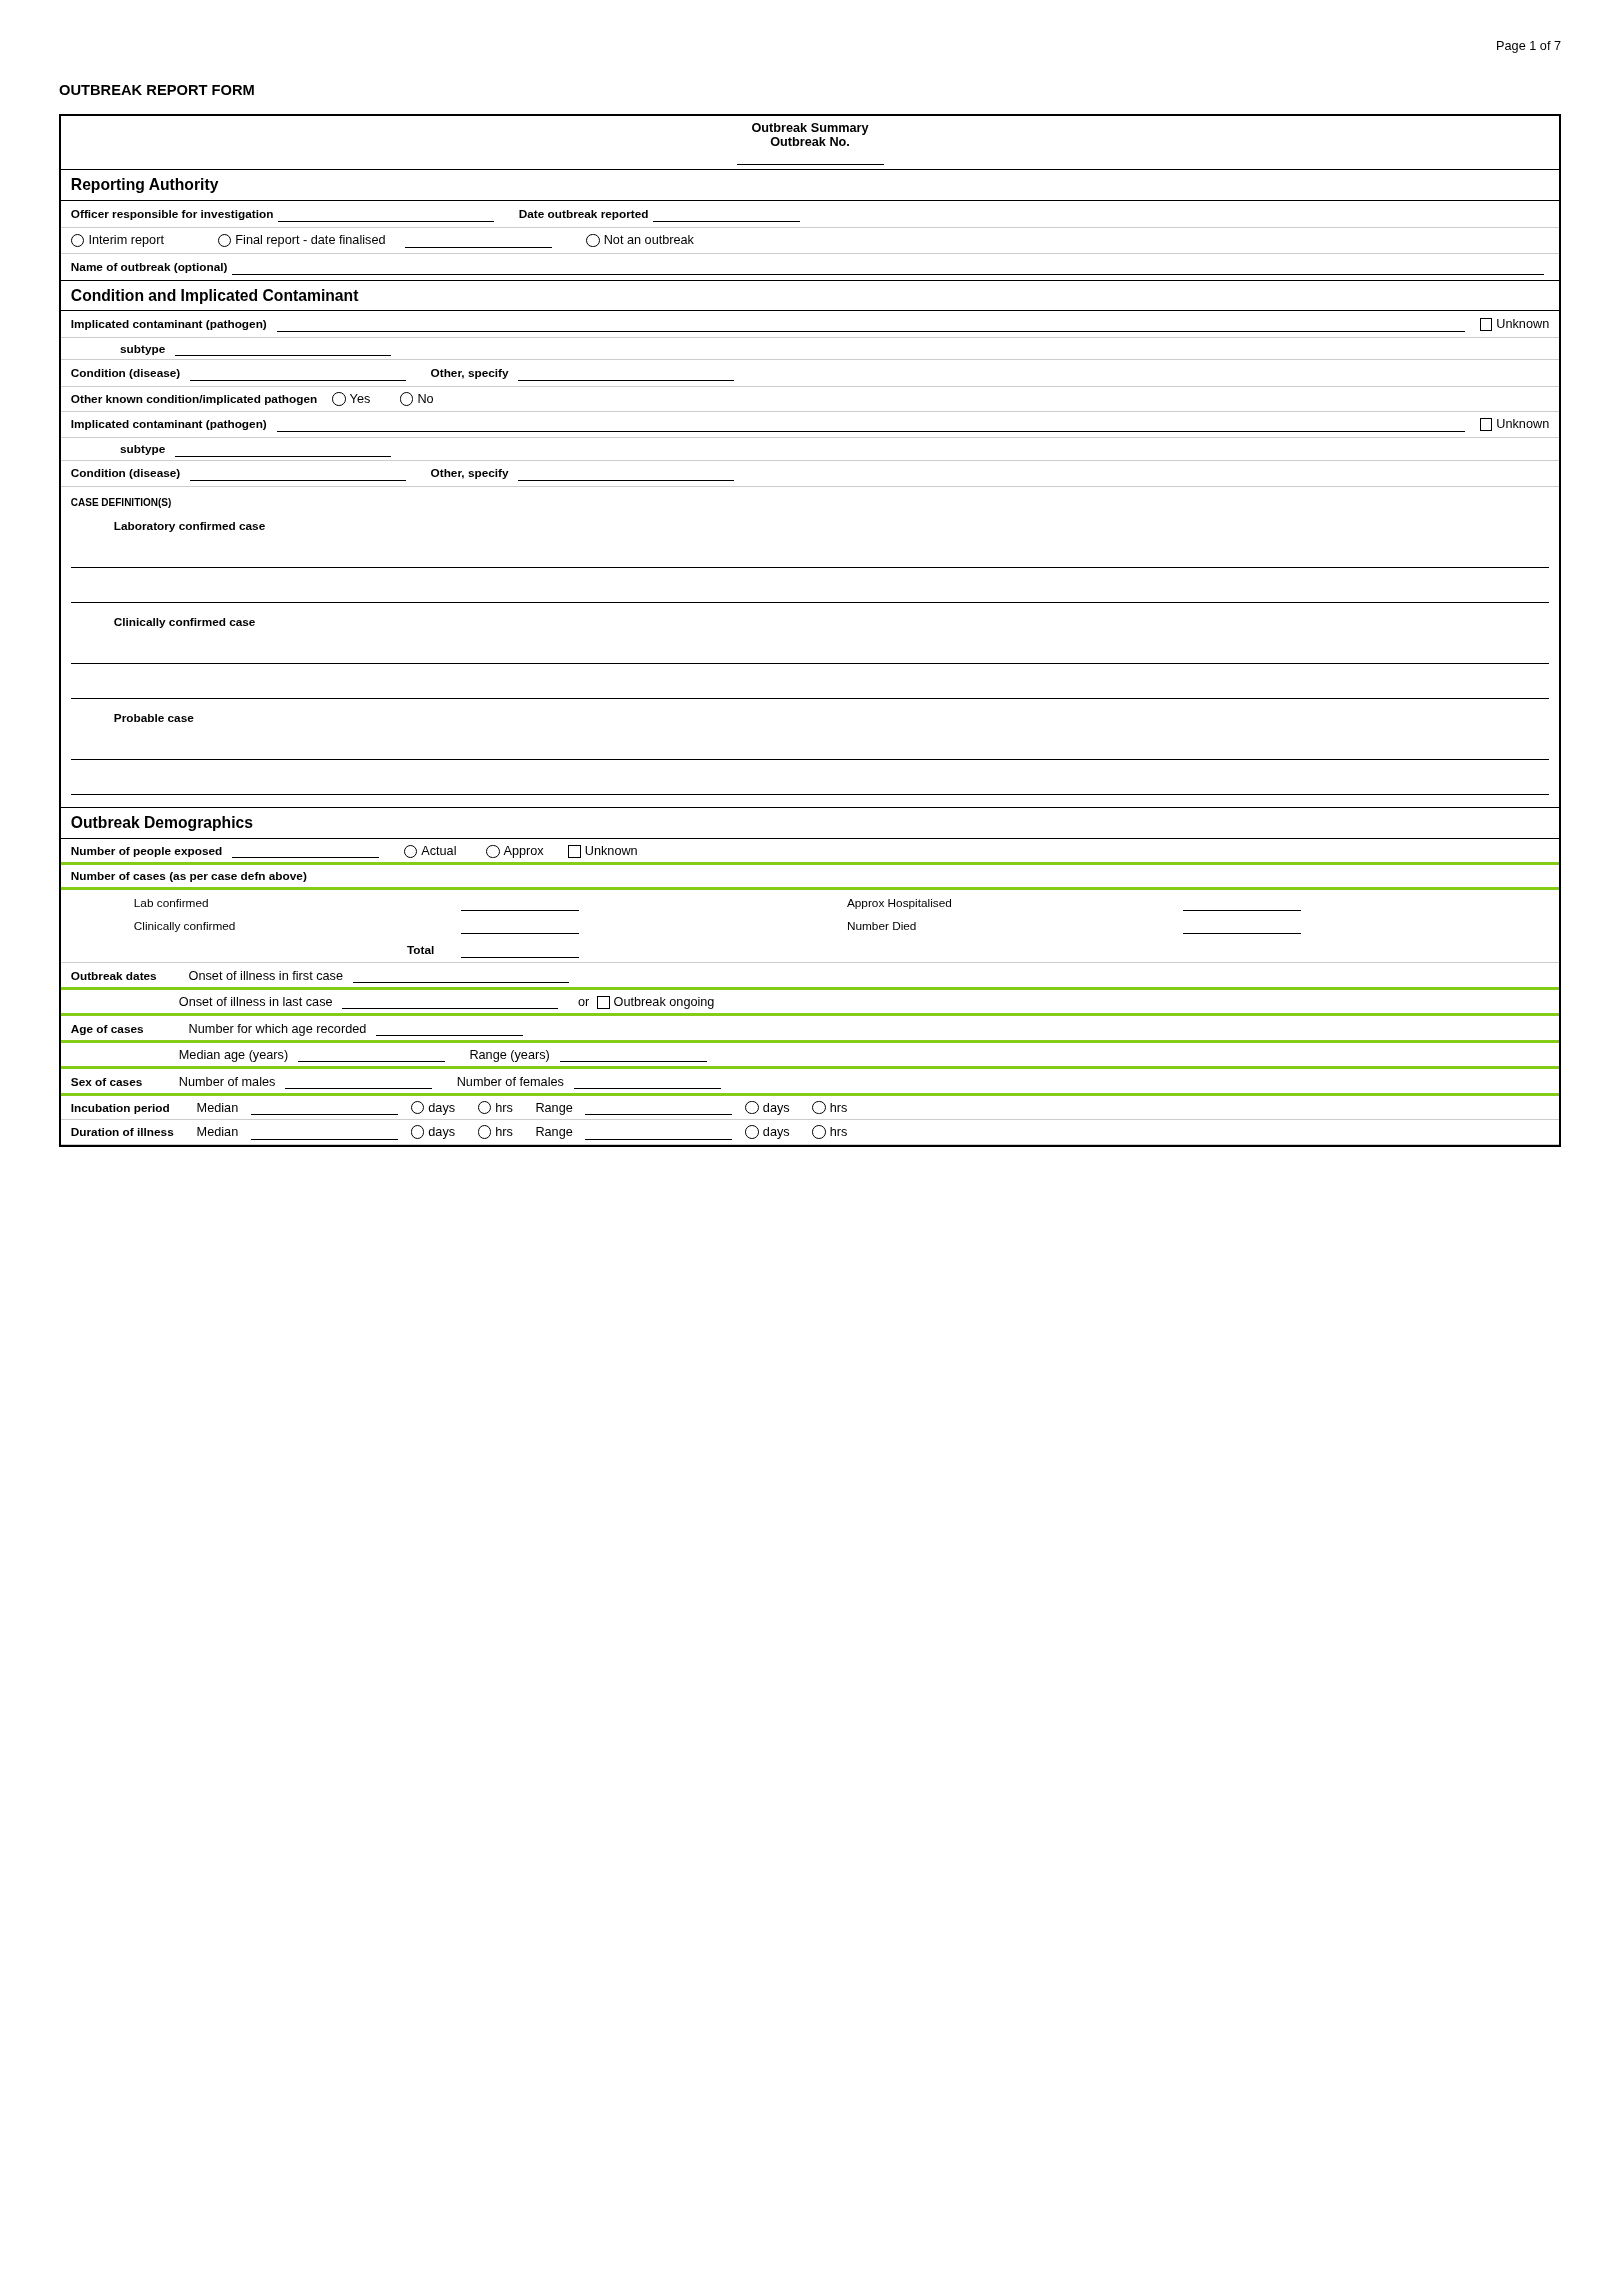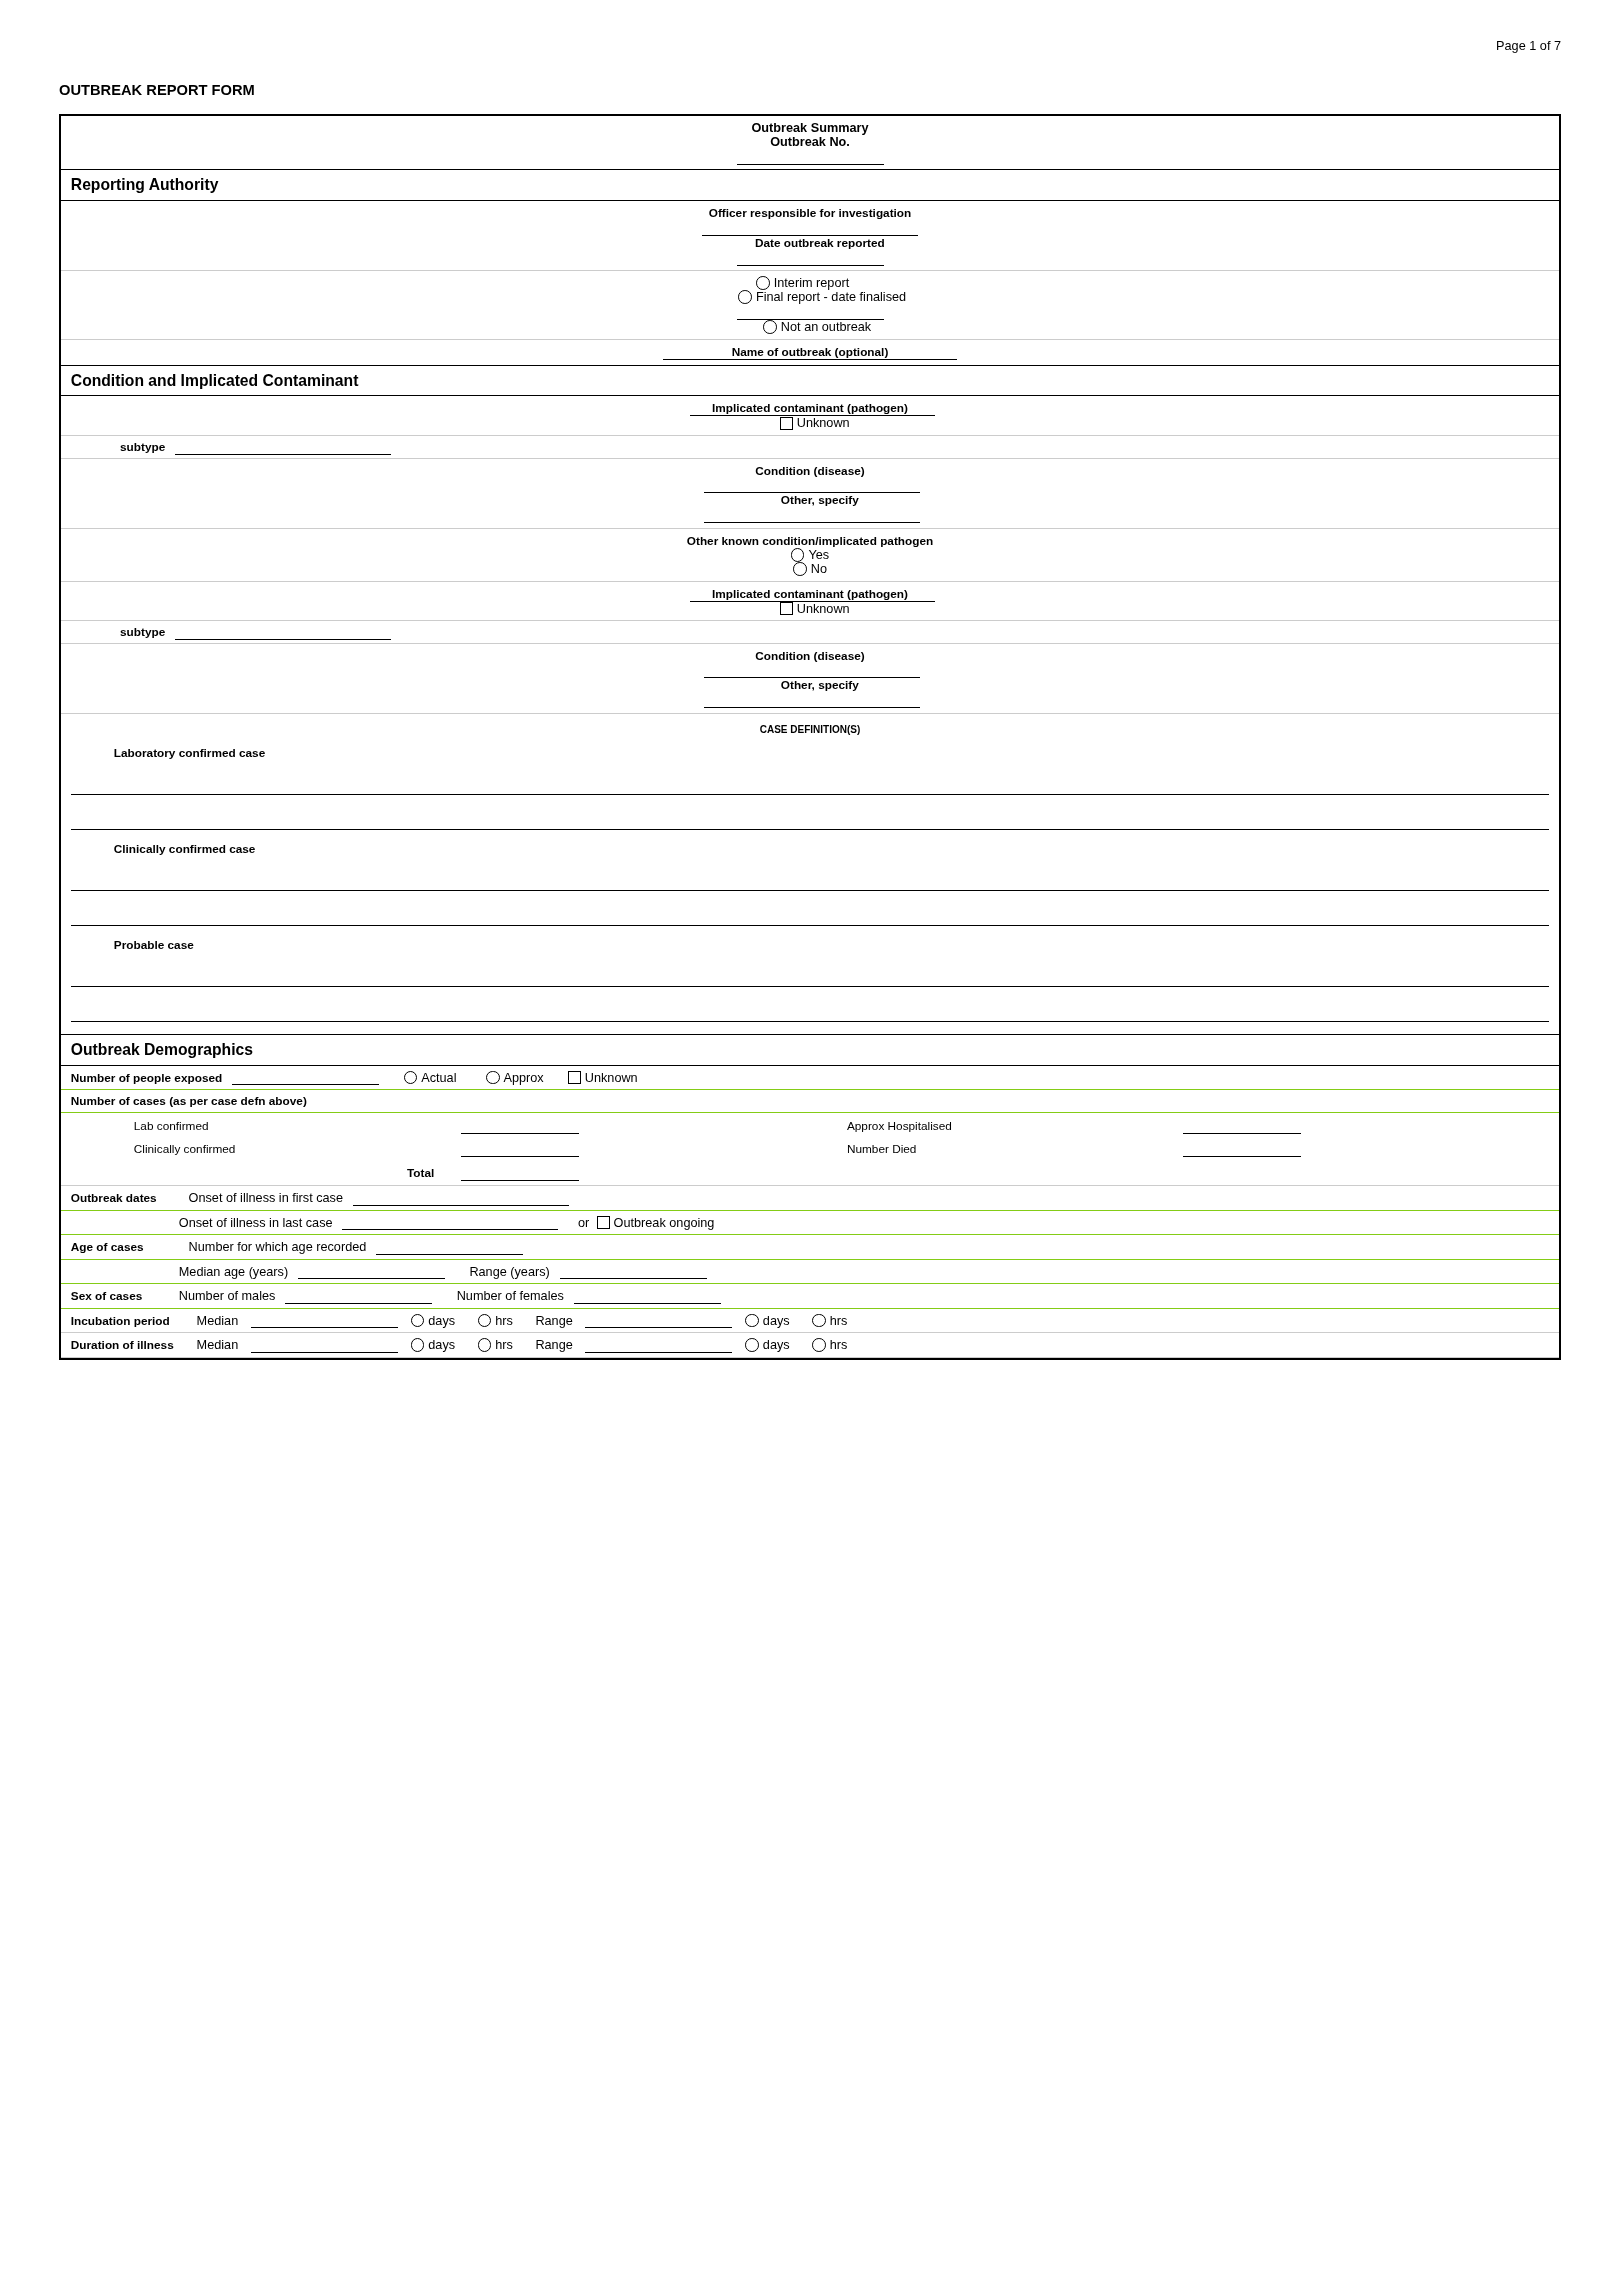--- a/index.html
+++ b/index.html
@@ -45,21 +45,20 @@
     .section-title-row h2 {
       font-size: 15.7px;
       font-weight: bold;
     }
     .form-row {
       display: flex;
       align-items: center;
       padding: 4.9px 9.8px;
       border-bottom: 1px solid #ccc;
       flex-wrap: wrap;
-      flex-direction: column;
     }
     .form-row.no-border {
       border-bottom: none;
     }
     .form-row.bold-border {
       border-bottom: 1px solid #000;
     }
     .label {
       font-weight: bold;
       font-size: 11.8px;
@@ -113,23 +112,23 @@
     .case-def-underline {
       display: block;
       border-bottom: 1px solid #000;
       width: 100%;
       height: 17.6px;
       margin-top: 17.6px;
       margin-bottom: 3.9px;
     }
     .demo-row {
       display: flex;
-      align-items: center;
+      align-items: flex-end;
       padding: 3.9px 9.8px;
-      border-bottom: 1px solid #84cc16;
+      border-bottom: 3px solid #84cc16;
       flex-wrap: wrap;
     }
     .sub-table {
       width: 100%;
     }
     .sub-table td {
       padding: 2.9px 9.8px;
       font-size: 11.8px;
       vertical-align: middle;
     }

